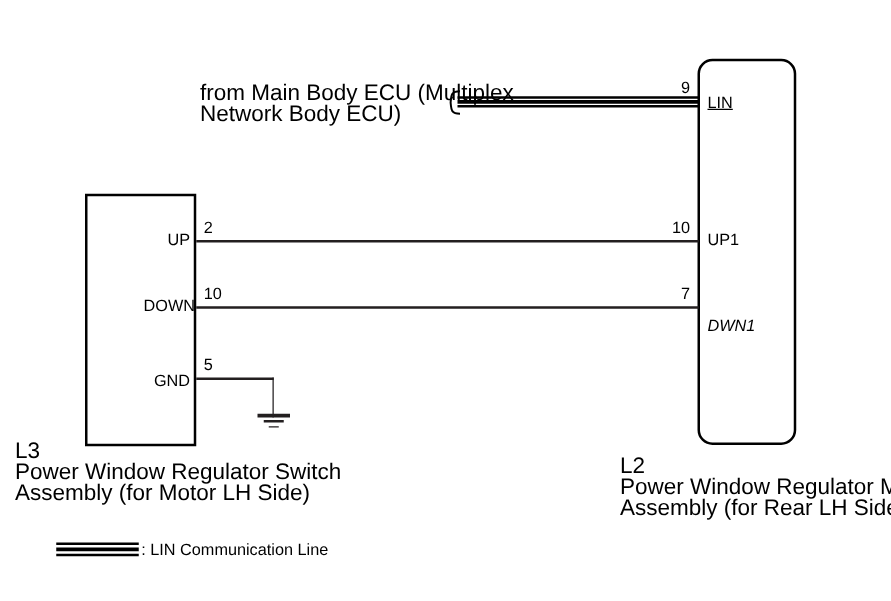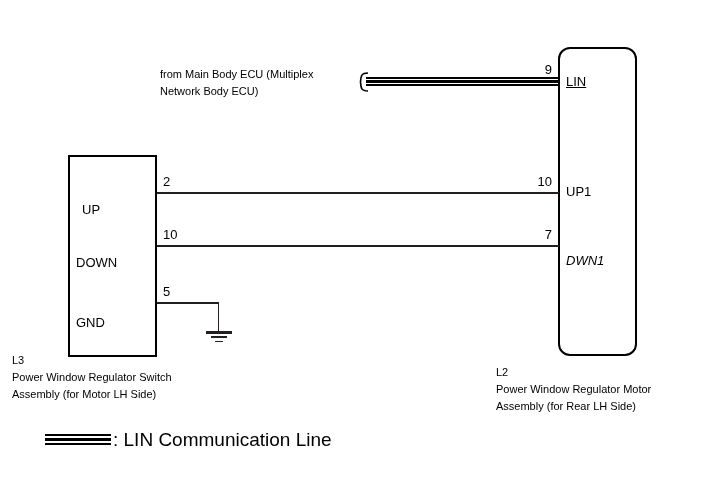--- a/index.html
+++ b/index.html
@@ -79,21 +79,21 @@
     width: 12px; height: 20px;
   }
 
   
   .pin-name {
     position: absolute;
     font-size: 13px;
     line-height: 13px;
     white-space: nowrap;
   }
-  .pin-name.right-al { text-align: left; margin-top: 18px; }
+  .pin-name.right-al { text-align: right; }
 
   
   .pin-num {
     position: absolute;
     font-size: 13px;
     line-height: 13px;
     white-space: nowrap;
   }
   .pin-num.right-al { text-align: right; }
 
@@ -109,21 +109,21 @@
     transform: translateX(-50%);
     background: #231f20;
   }
   #ground .gbar1 { top: 0px;   width: 26px; height: 2.6px; }
   #ground .gbar2 { top: 5px;   width: 16px; height: 1.8px; }
   #ground .gbar3 { top: 9.5px; width: 8px;  height: 1.8px; }
 
   
   .text-block {
     position: absolute;
-    font-size: 11px;
+    font-size: 18px;
     line-height: 17px;
     white-space: pre;
   }
   #ecu-source { left: 160px; top: 66px; }
   #caption-l3 { left: 12px;  top: 352px; }
   #caption-l2 { left: 496px; top: 364px; }
 
   
   #legend {
     position: absolute;
@@ -139,21 +139,21 @@
   }
   #legend-swatch .lsbar {
     position: absolute;
     left: 0; right: 0;
     background: #000000;
   }
   #legend-swatch .ls-top {  top: 0px;   height: 2px; }
   #legend-swatch .ls-mid {  top: 4.2px; height: 3px; }
   #legend-swatch .ls-bot {  top: 9.2px; height: 2px; }
   #legend-text {
-    font-size: 19px;
+    font-size: 13px;
     line-height: 15px;
     white-space: pre;
   }
 </style>
 </head>
 <body>
 
 <div id="canvas">
 
   <div class="text-block" id="ecu-source">from Main Body ECU (Multiplex

